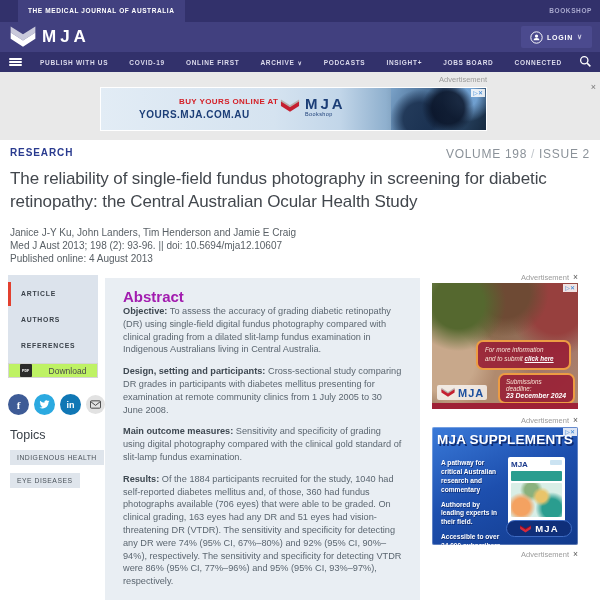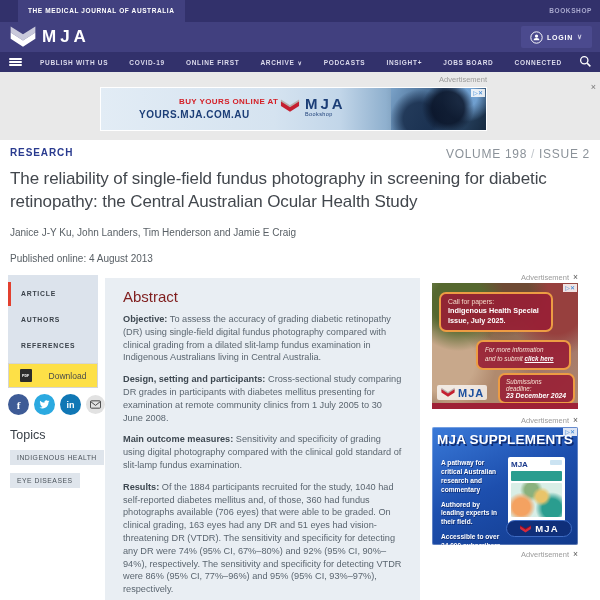--- a/index.html
+++ b/index.html
@@ -66,41 +66,41 @@
   .meta { position:absolute; left:10px; color:#596066; font-size:10px; }
   .meta-authors { top:227px; }
   .meta-citation { top:240px; }
   .meta-published { top:253px; }
 
   
   .side-panel { position:absolute; left:8px; top:275px; width:90px; background:#DCE3EC; padding:6px 0; }
   .side-item { position:relative; height:26px; line-height:26px; padding-left:13px; color:#3A4149;
     font-size:6.8px; font-weight:700; letter-spacing:.8px; cursor:pointer; }
   .side-item.active::before { content:""; position:absolute; left:0; top:1px; width:3px; height:24px; background:#E2402F; }
-  .download-btn { position:absolute; left:8px; top:363px; width:90px; height:25px; background:#fde047;
+  .download-btn { position:absolute; left:8px; top:363px; width:90px; height:15px; background:#bef264;
     border:1px solid #D5D5D5; display:flex; align-items:center; justify-content:center; gap:17px; cursor:pointer; }
   .pdf-chip { width:12px; height:13px; background:#2B2B2B; border-radius:1px; color:#fff; font-size:3.6px;
     font-weight:700; display:flex; align-items:center; justify-content:center; }
   .download-label { color:#4A4A4A; font-size:8.5px; }
   .social-row { position:absolute; left:8px; top:394px; display:flex; align-items:center; gap:5px; }
   .soc { width:21px; height:21px; border-radius:50%; display:flex; align-items:center; justify-content:center;
     color:#fff; cursor:pointer; }
   .soc-fb { background:#3E5B96; font-size:11px; font-weight:700; font-family:"Liberation Serif",serif; }
   .soc-tw { background:#2BA9E0; }
   .soc-in { background:#1077B5; font-size:9px; font-weight:700; }
   .soc-mail { background:#E2E2E2; width:19px; height:19px; }
   .topics-title { position:absolute; left:10px; top:428px; color:#3A4149; font-size:12.5px; }
   .topic-tag { position:absolute; left:10px; background:#DFE5EC; color:#4A525A; font-size:6.8px;
     letter-spacing:.5px; padding:4px 7px; cursor:pointer; }
   .topic-1 { top:450px; } .topic-2 { top:473px; }
 
   
   .abstract-panel { position:absolute; left:105px; top:278px; width:315px; height:340px;
     background:#E9EEF3; padding:10px 18px 20px; }
-  .abstract-title { color:#7f1d1d; font-size:15px; font-weight:400; margin-bottom:8px; }
+  .abstract-title { color:#a21caf; font-size:15px; font-weight:700; margin-bottom:0; }
   .abstract-panel p { font-size:9.2px; line-height:12.8px; color:#5B6670; margin-bottom:9px; }
   .abstract-panel p b { color:#3E4851; }
 
   
   .rail-label { position:absolute; width:146px; left:432px; display:flex; justify-content:flex-end;
     align-items:center; gap:4px; font-size:7.5px; color:#9B9B9B; }
   .rail-close { color:#555; font-size:8.5px; cursor:pointer; }
   .rl-1 { top:272px; } .rl-2 { top:415px; } .rl-3 { top:549px; }
 
   .ad1 { position:absolute; left:432px; top:283px; width:146px; height:126px; overflow:hidden; cursor:pointer;
@@ -243,20 +243,21 @@
   </div>
 
   <div class="section-row">
     <span class="section-label">RESEARCH</span>
     <span class="vol-issue">
       <span>VOLUME 198</span><span class="vol-sep">/</span><span>ISSUE 2</span>
     </span>
   </div>
   <h1 class="article-title">The reliability of single-field fundus photography in screening for diabetic retinopathy: the Central Australian Ocular Health Study</h1>
   <div class="meta meta-authors">Janice J-Y Ku, John Landers, Tim Henderson and Jamie E Craig</div>
+  <div class="meta meta-citation">Med J Aust 2013; 198 (2): 93-96. || doi: 10.5694/mja12.10607</div>
   <div class="meta meta-published">Published online: 4 August 2013</div>
 
   <div class="side-panel">
     <div class="side-item active">ARTICLE</div>
     <div class="side-item">AUTHORS</div>
     <div class="side-item">REFERENCES</div>
   </div>
 
   <div class="download-btn">
     <span class="pdf-chip">PDF</span>
@@ -294,24 +295,20 @@
 
   <div class="rail-label rl-1">
     <span>Advertisement</span>
       <span class="rail-close">×</span>
   </div>
 
   <div class="ad1">
     <div class="adchoices">
       <span>▷</span><span style="color:#2D7FD3">✕</span>
     </div>
-    <div class="ad1-box ad1-box1">
-      <div class="ad1-b1l1">Call for papers:</div>
-      <div class="ad1-b1l2">Indigenous Health Special Issue, July 2025.</div>
-    </div>
     <div class="ad1-box ad1-box2">
       <div>For more information</div>
       <div><span>and to submit </span><span class="ad1-link">click here</span></div>
     </div>
     <div class="ad1-box ad1-box3">
       <div class="ad1-b3l1">Submissions deadline:</div>
       <div class="ad1-b3l2">23 December 2024</div>
     </div>
     <div class="ad1-logo">
       <svg width="16" height="13" viewBox="0 0 34 26">

